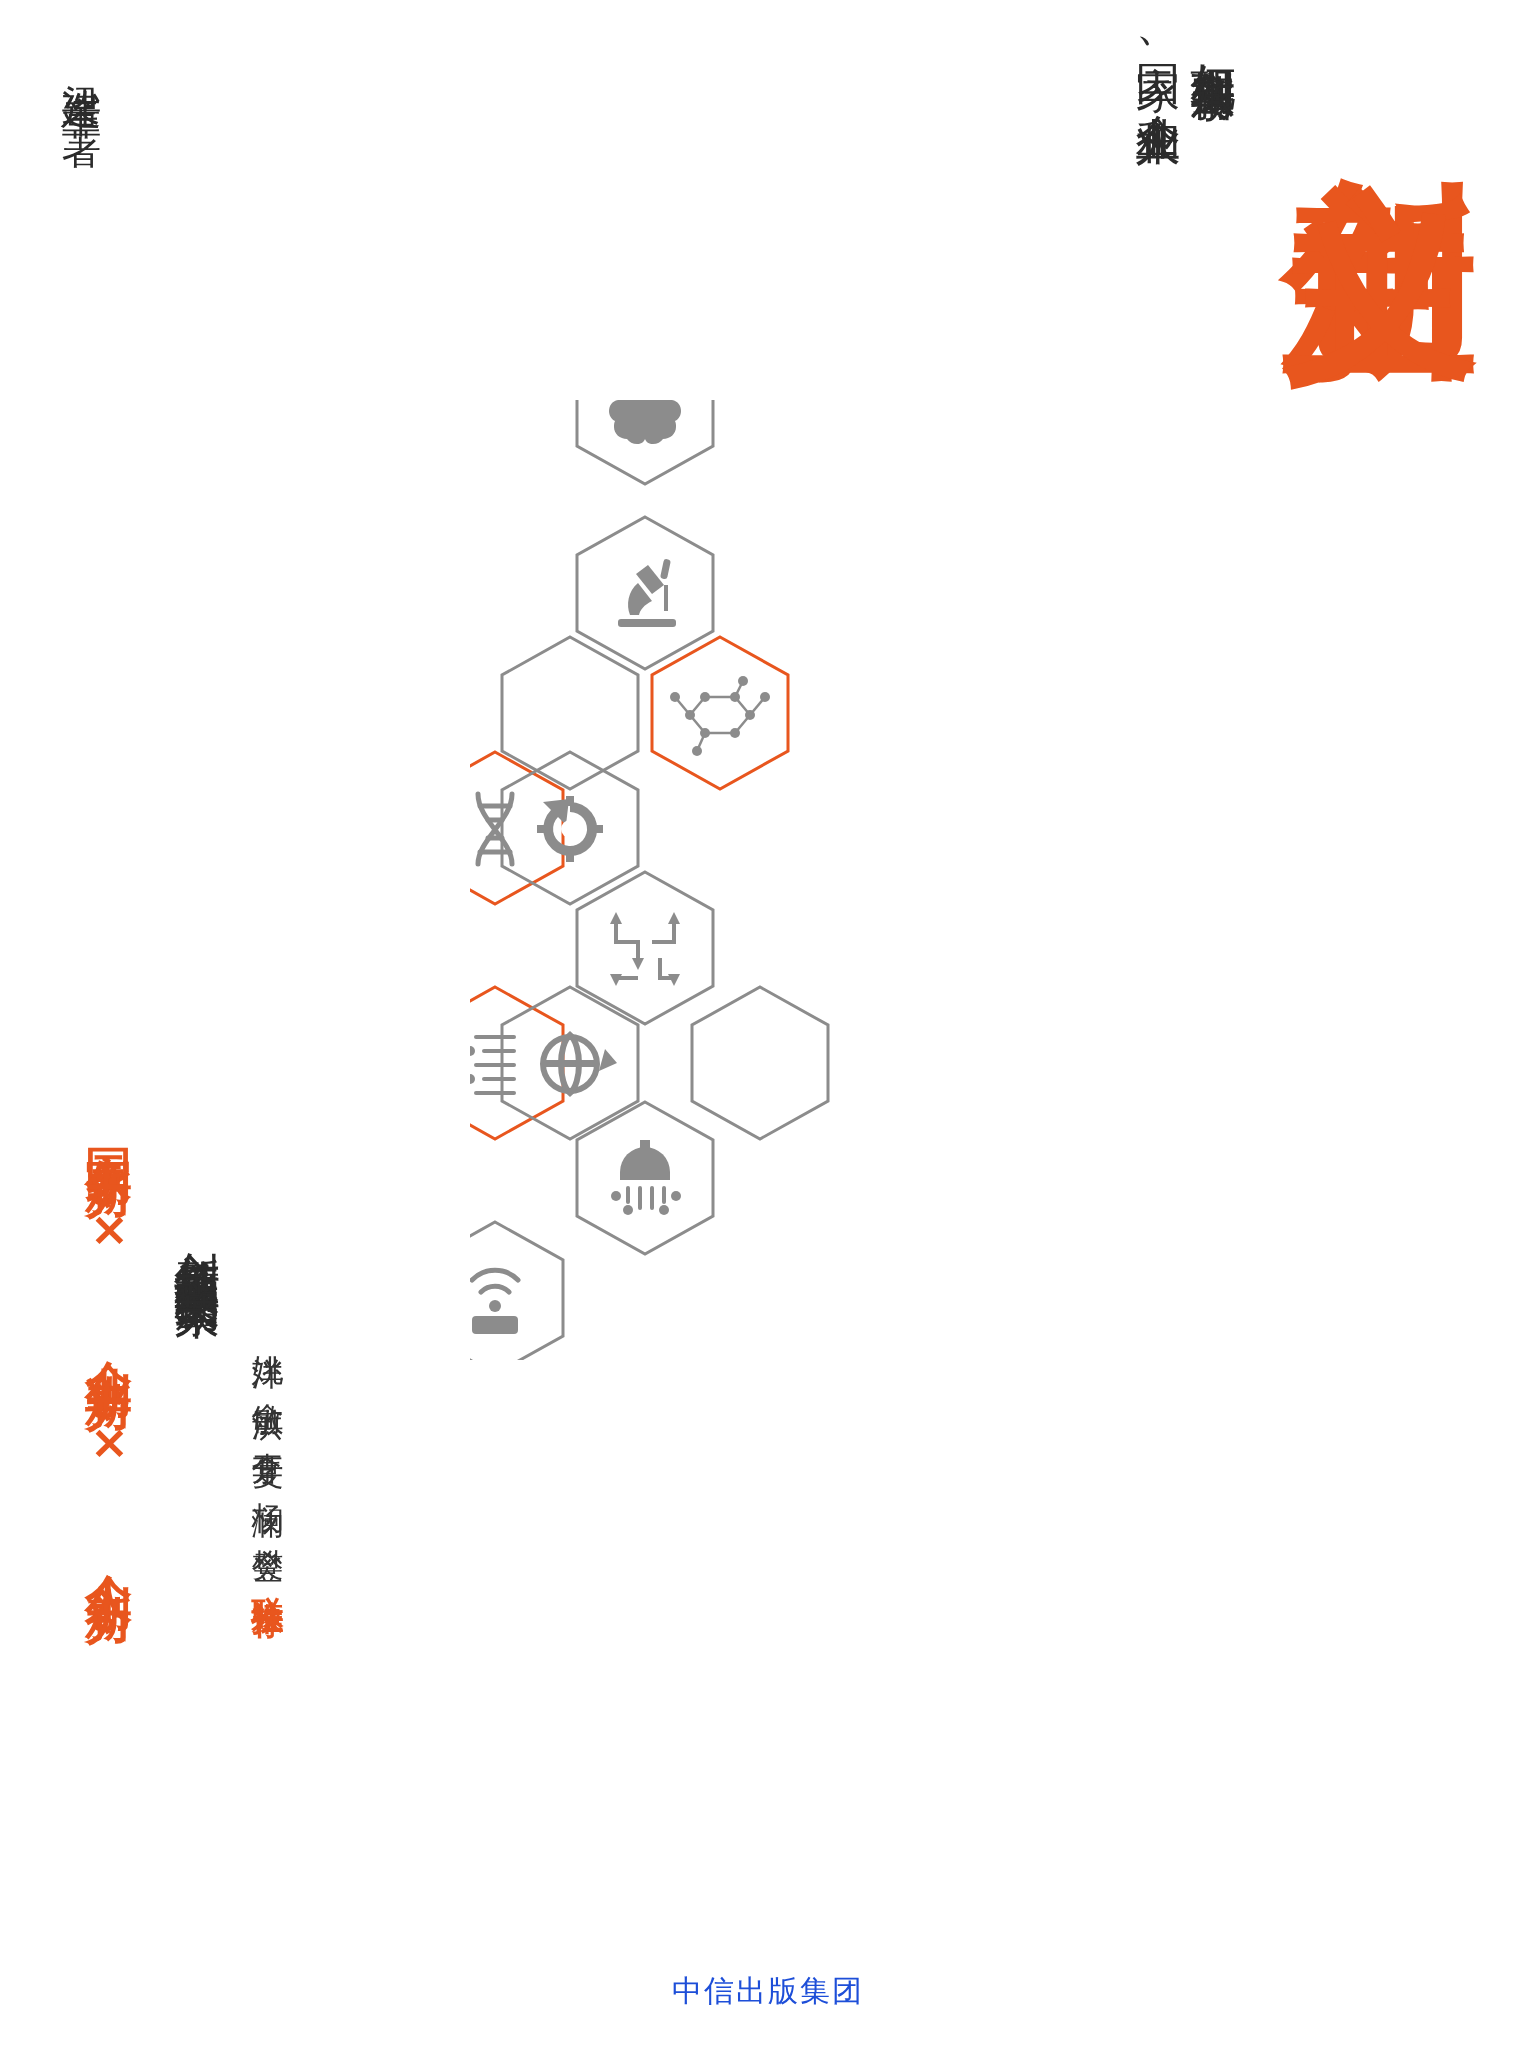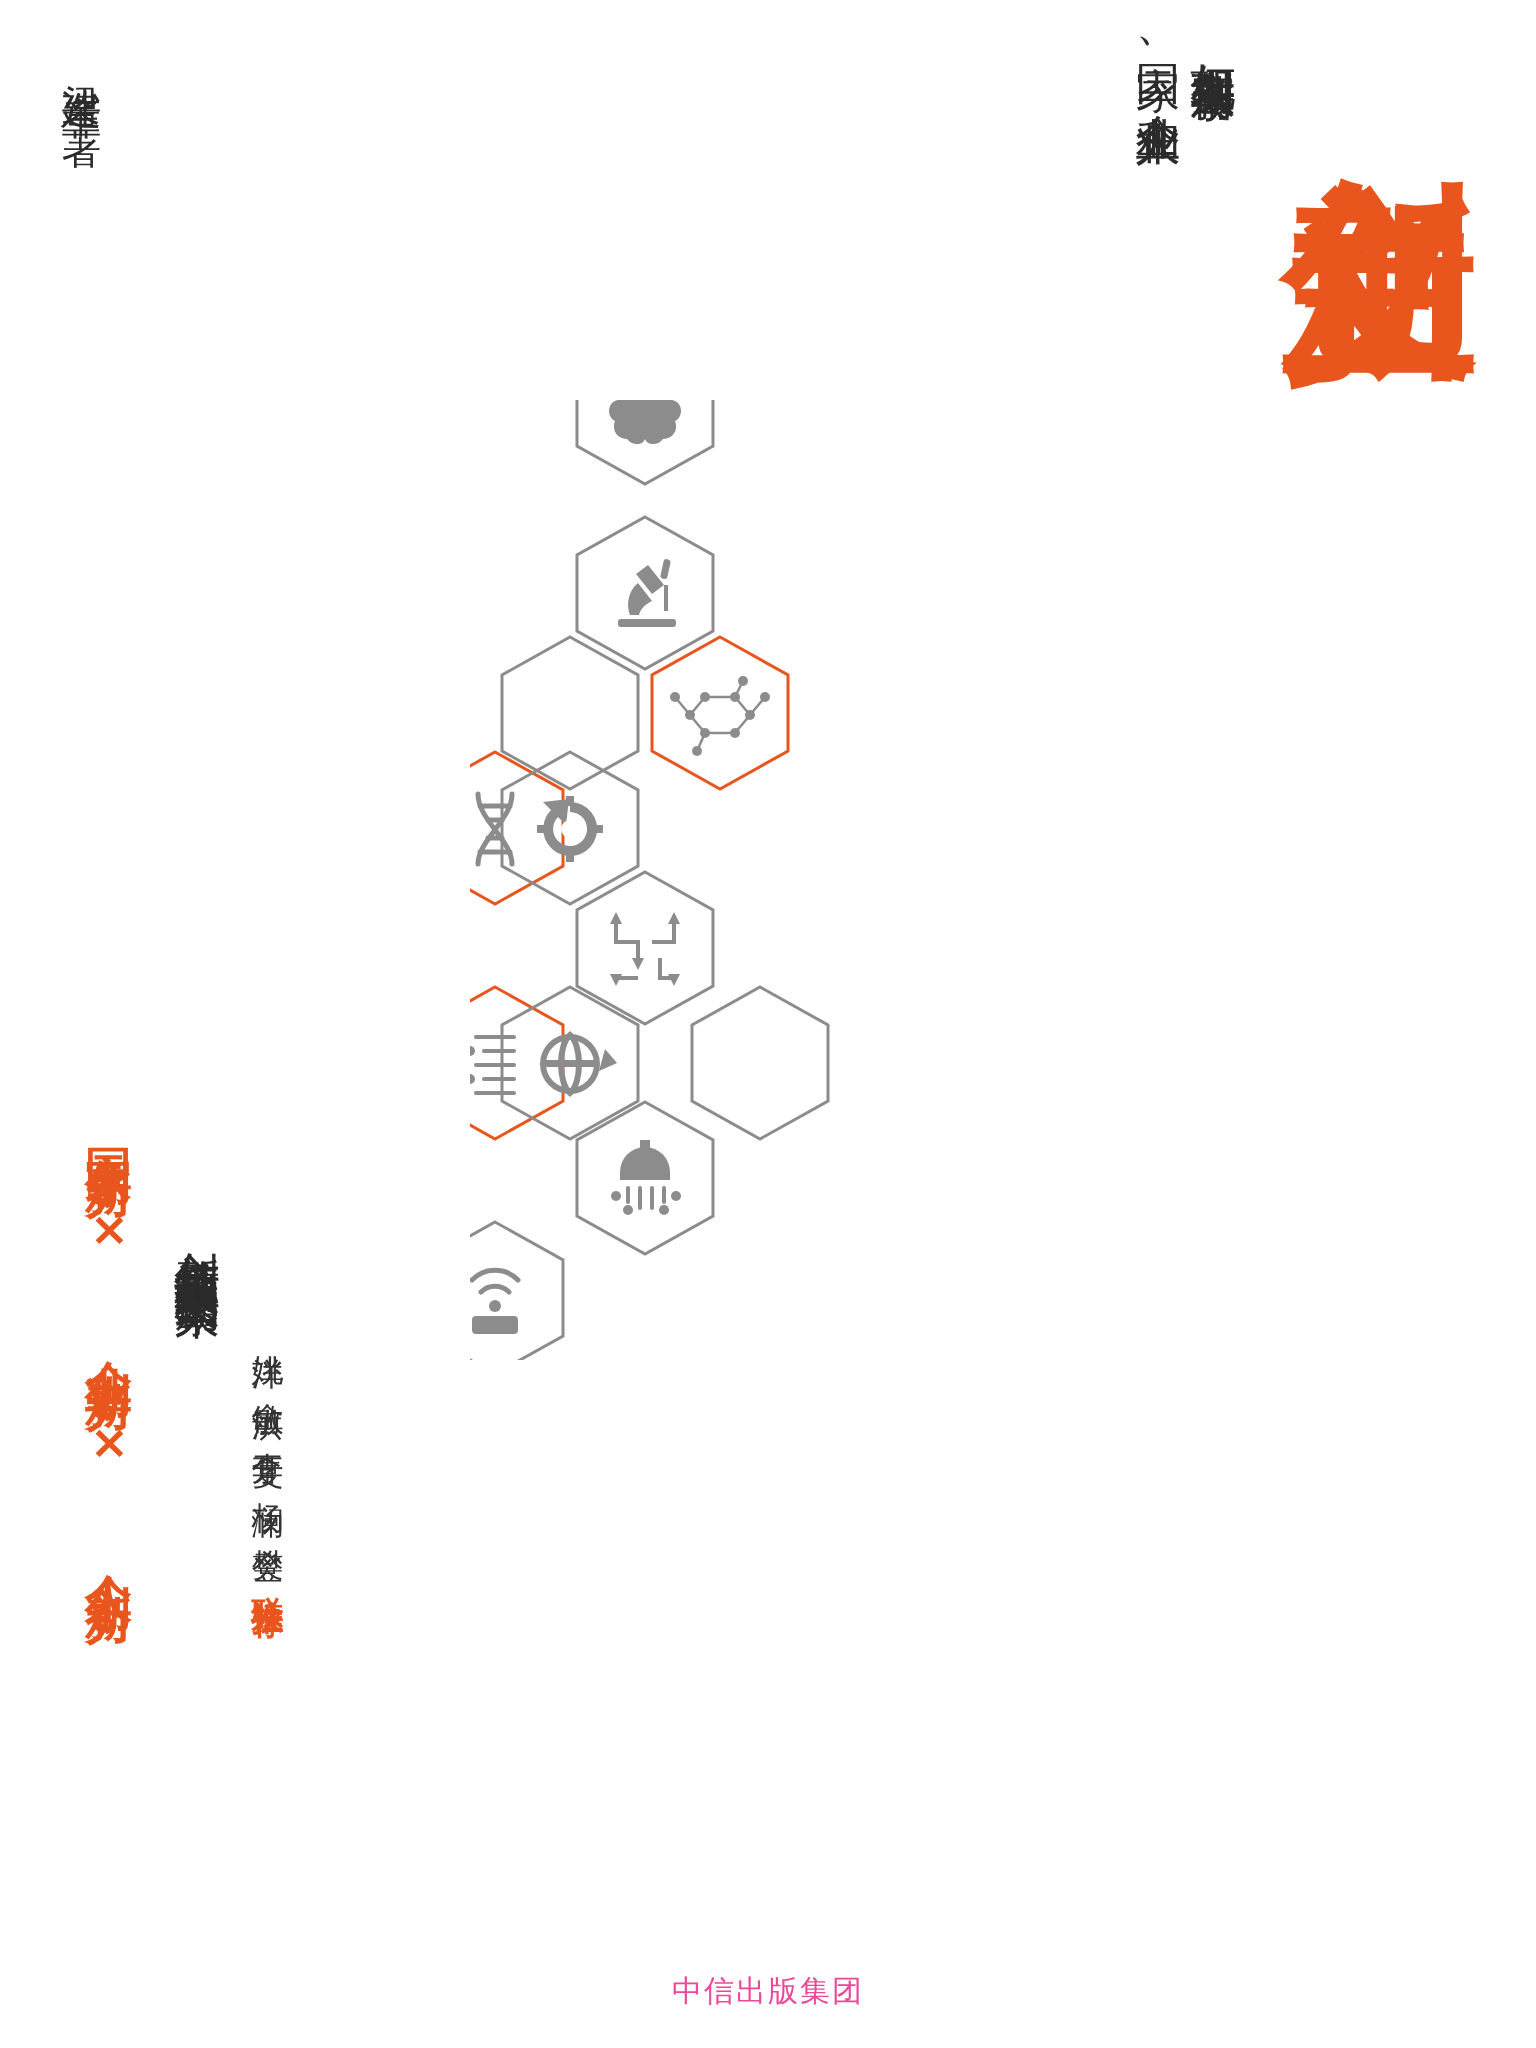--- a/index.html
+++ b/index.html
@@ -145,21 +145,21 @@
 
   
   .publisher {
     position: absolute;
     left: 0;
     right: 0;
     bottom: 36px;
     text-align: center;
     font-family: "DejaVu Serif", serif;
     font-size: 30px;
-    color: #ec4899;
+    color: #1d4ed8;
     letter-spacing: 2px;
   }
 
   
   .hex-art {
     position: absolute;
     left: 470px;
     top: 400px;
     width: 620px;
     height: 960px;

